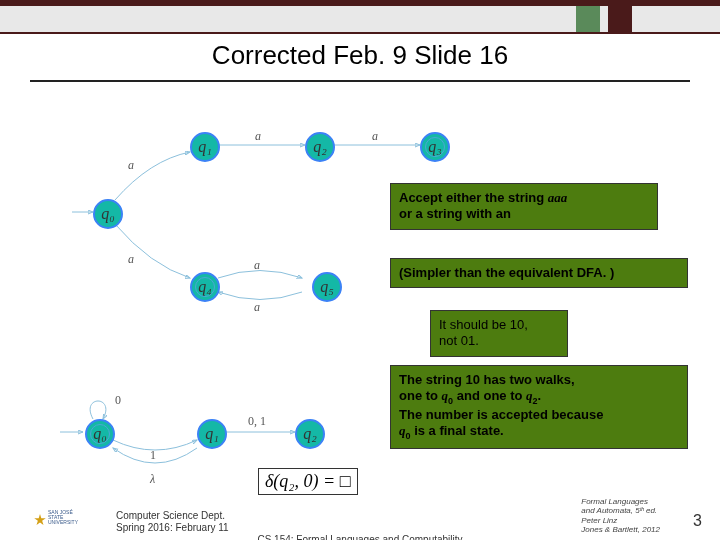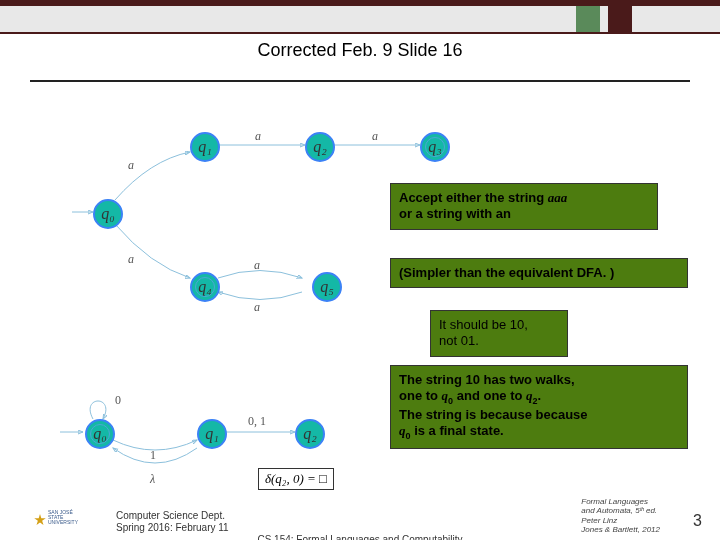--- a/index.html
+++ b/index.html
@@ -28,21 +28,21 @@
   .topbar .accent2 {
     position: absolute;
     right: 88px; top: 0; width: 24px; height: 100%;
     background: #4a1a1a;
   }
   .title {
     position: absolute;
     top: 40px;
     left: 0; right: 0;
     text-align: center;
-    font-size: 18px;
+    font-size: 26px;
     font-weight: 400;
   }
   .title-underline {
     position: absolute;
     top: 80px;
     left: 30px; right: 30px;
     height: 2px;
     background: #222;
   }
   .state {
@@ -93,21 +93,21 @@
     font-size: 13px;
     line-height: 1.25;
   }
   .box .ital { font-style: italic; font-family: "Times New Roman", serif; }
   .box sub { font-size: 9px; }
   .eqbox {
     position: absolute;
     border: 1px solid #333;
     padding: 2px 6px;
     font-family: "Times New Roman", serif;
-    font-size: 13px;
+    font-size: 18px;
     background: #fff;
   }
   .footer {
     position: absolute;
     bottom: 6px;
     left: 0; right: 0;
     font-size: 10px;
     color: #333;
   }
   .footer .left {
@@ -221,21 +221,21 @@
 </div>
 
 <div class="box" style="left:430px;top:310px;width:120px">
   <span>It should be 10,</span><br>
   <span>not 01.</span>
 </div>
 
 <div class="box" style="left:390px;top:365px;width:280px">
   <b><span>The string </span><span>10</span><span> has two walks,</span></b><br>
   <b><span>one to </span><span class="ital">q</span><sub>0</sub><span> and one to </span><span class="ital">q</span><sub>2</sub><span>.</span></b><br>
-  <b><span>The string is because because</span></b><br>
+  <b><span>The number is accepted because</span></b><br>
   <b><span class="ital">q</span><sub>0</sub><span> is a final state.</span></b>
 </div>
 
 <div class="state final" style="left:85px;top:419px">q₀</div>
 <div class="state" style="left:197px;top:419px">q₁</div>
 <div class="state" style="left:295px;top:419px">q₂</div>
 
 <div class="edge-label upright" style="left:115px;top:393px">0</div>
 <div class="edge-label upright" style="left:150px;top:448px">1</div>
 <div class="edge-label upright" style="left:248px;top:414px">0, 1</div>

